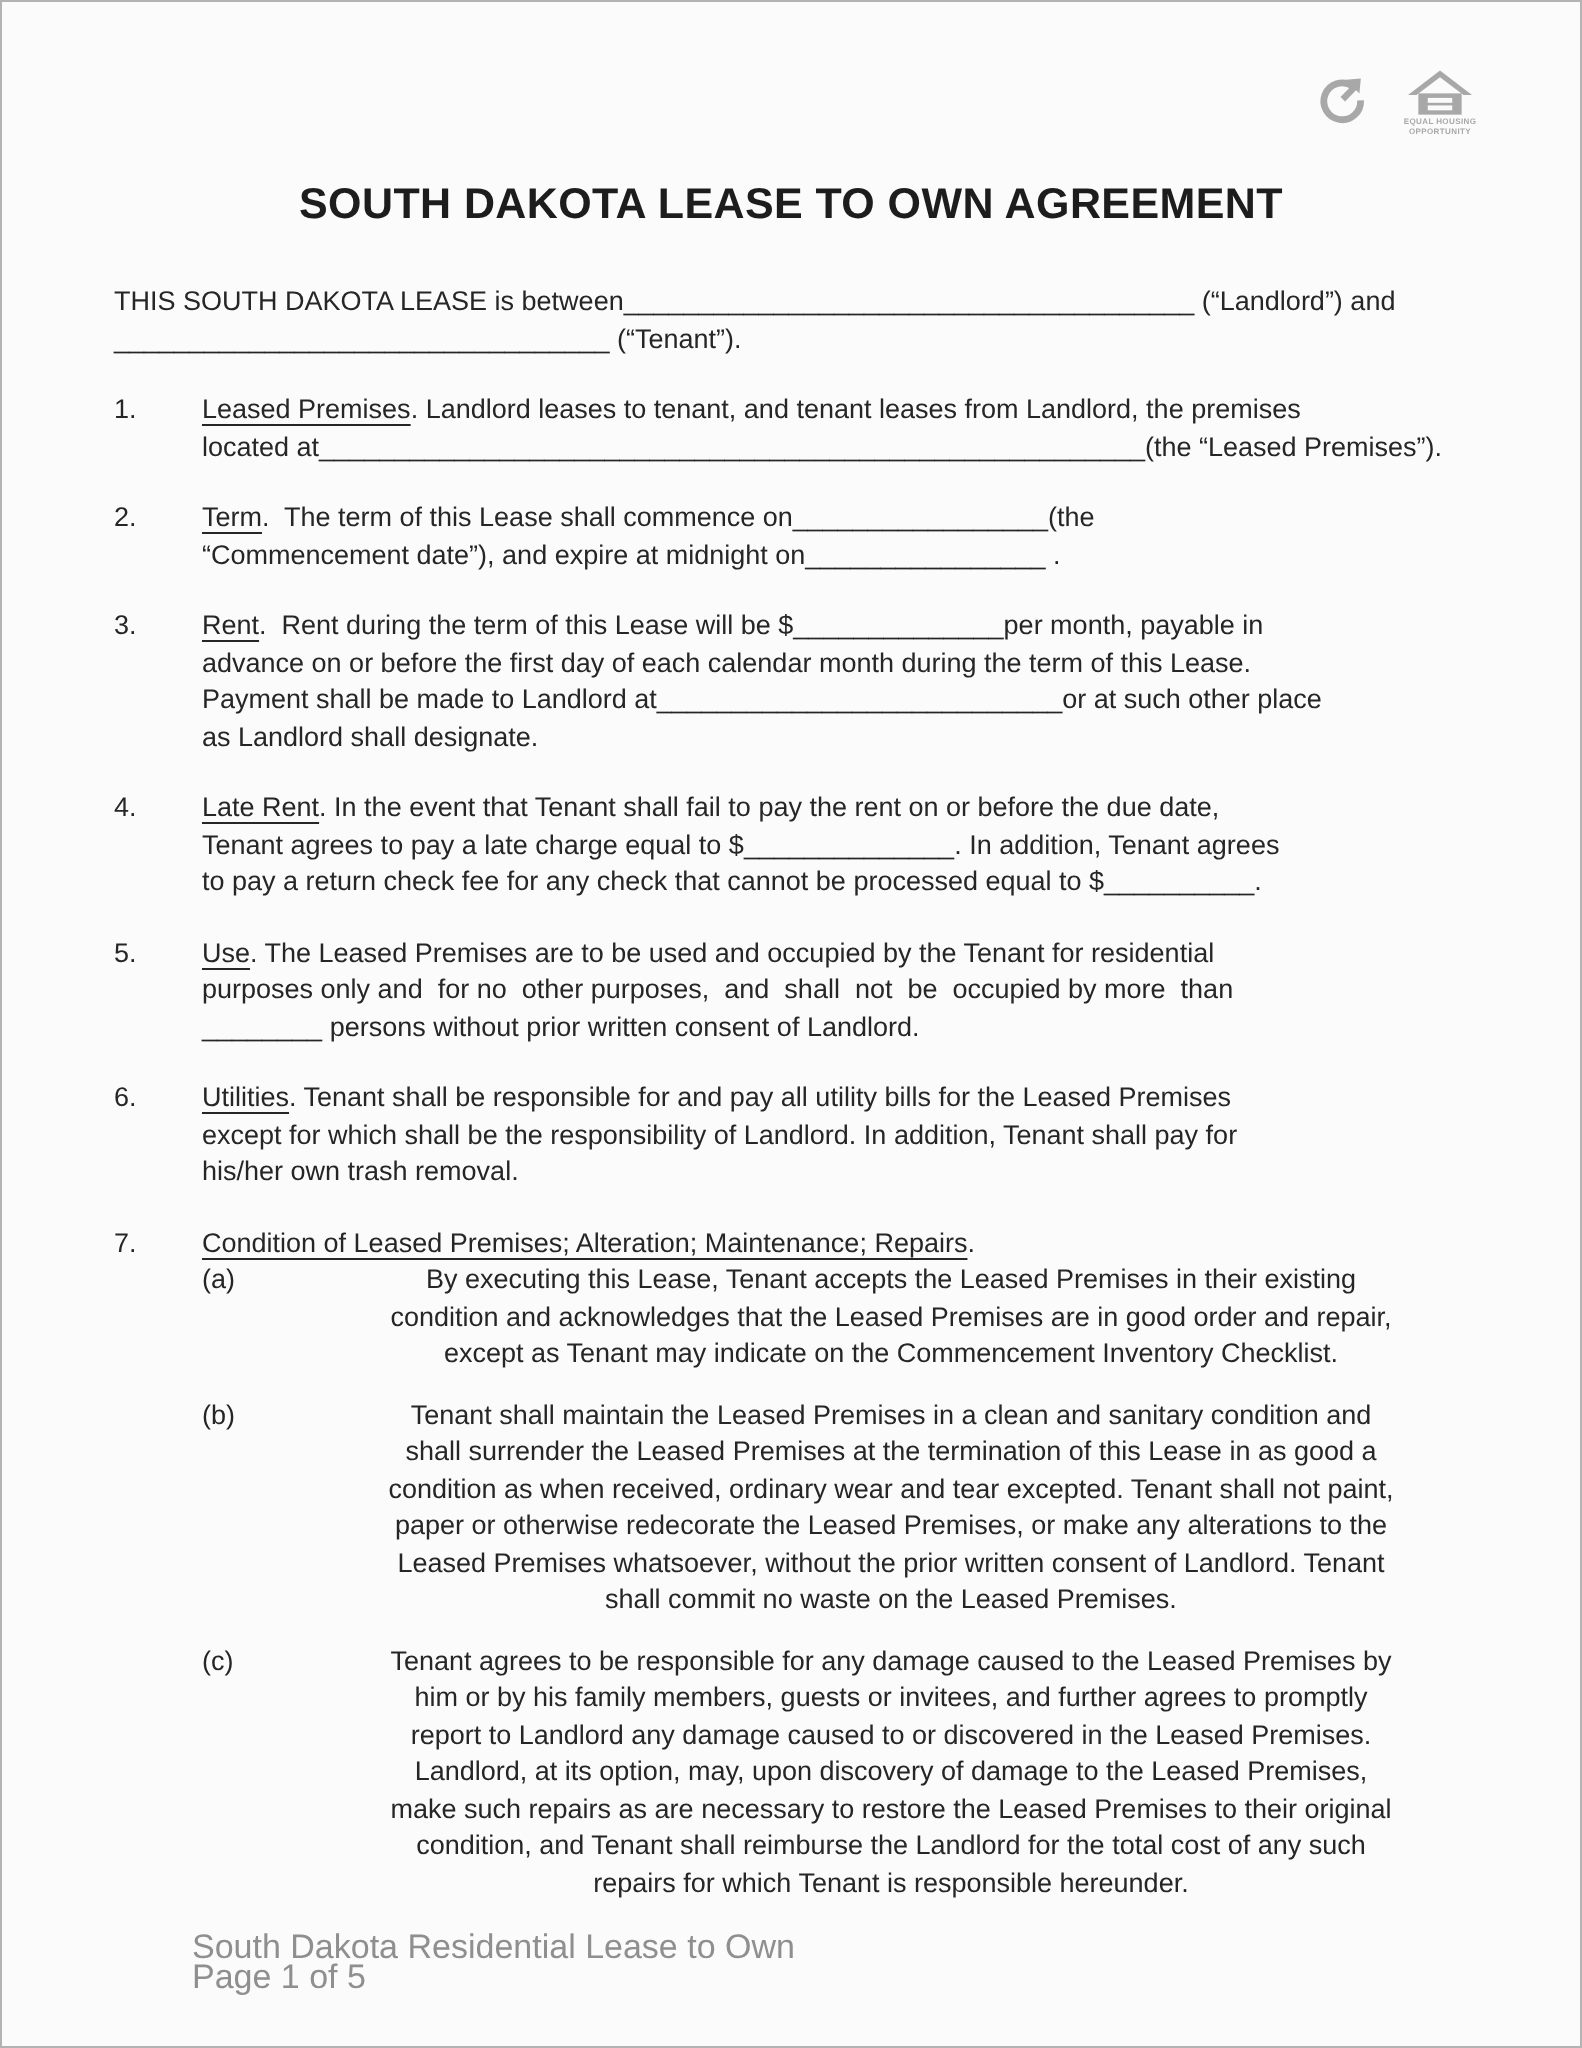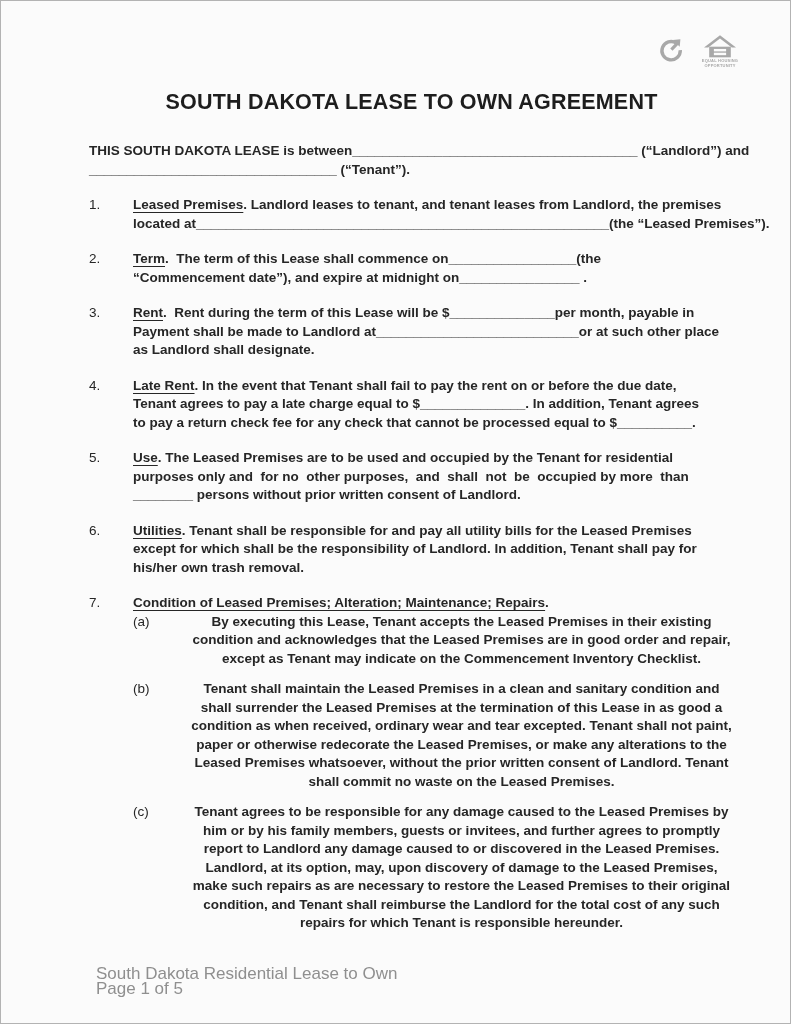--- a/index.html
+++ b/index.html
@@ -6,34 +6,33 @@
   .page{
     position:relative;
     width:791px;height:1024px;
     box-sizing:border-box;
     background:#fbfbfb;
     border:1px solid #b3b3b3;
     font-family:"Liberation Sans","DejaVu Sans",sans-serif;
     font-size:13.5px;line-height:18.5px;
     color:#262626;
     overflow:hidden;
-    padding-left:32px;
   }
   .hdr-icons{position:absolute;top:34px;right:52px;display:flex;gap:18px;align-items:flex-start;}
   .icon-refresh{margin-top:2px;}
   .eho{display:flex;flex-direction:column;align-items:center;width:36px;}
   .eho-caption{font-size:4px;line-height:5px;letter-spacing:.2px;color:#a8a8a8;text-align:center;white-space:nowrap;font-weight:bold;}
   .doc-title{
     margin:0;padding-top:90px;
     text-align:center;
     font-size:21.5px;line-height:23px;font-weight:bold;
     letter-spacing:.2px;color:#1d1d1d;
   }
   .content{margin:28px 50px 0 56px;}
-  .line{white-space:pre;font-weight:bold;}
+  .line{white-space:pre;}
   .u{text-decoration:underline;text-decoration-thickness:1.2px;text-underline-offset:2.5px;}
   .blank{letter-spacing:0;}
   .section{display:flex;margin-top:17px;}
   .section .num{width:44px;flex:none;}
   .section .body{flex:1;min-width:0;}
   .sub{display:flex;margin-top:12px;}
   .line + .sub{margin-top:0;}
   .sub .label{width:50px;flex:none;}
   .sub .sub-body{flex:1;min-width:0;text-align:center;}
   .footer{
@@ -85,20 +84,21 @@
           <div class="num">2.</div>
           <div class="body">
             <div class="line"><span class="u">Term</span><span>.  The term of this Lease shall commence on</span><span class="blank">_________________</span><span>(the</span></div>
             <div class="line"><span>“Commencement date”), and expire at midnight on</span><span class="blank">________________</span><span> .</span></div>
           </div>
         </div>
         <div class="section">
           <div class="num">3.</div>
           <div class="body">
             <div class="line"><span class="u">Rent</span><span>.  Rent during the term of this Lease will be $</span><span class="blank">______________</span><span>per month, payable in</span></div>
+            <div class="line"><span>advance on or before the first day of each calendar month during the term of this Lease.</span></div>
             <div class="line"><span>Payment shall be made to Landlord at</span><span class="blank">___________________________</span><span>or at such other place</span></div>
             <div class="line"><span>as Landlord shall designate.</span></div>
           </div>
         </div>
         <div class="section">
           <div class="num">4.</div>
           <div class="body">
             <div class="line"><span class="u">Late Rent</span><span>. In the event that Tenant shall fail to pay the rent on or before the due date,</span></div>
             <div class="line"><span>Tenant agrees to pay a late charge equal to $</span><span class="blank">______________</span><span>. In addition, Tenant agrees</span></div>
             <div class="line"><span>to pay a return check fee for any check that cannot be processed equal to $</span><span class="blank">__________</span><span>.</span></div>

